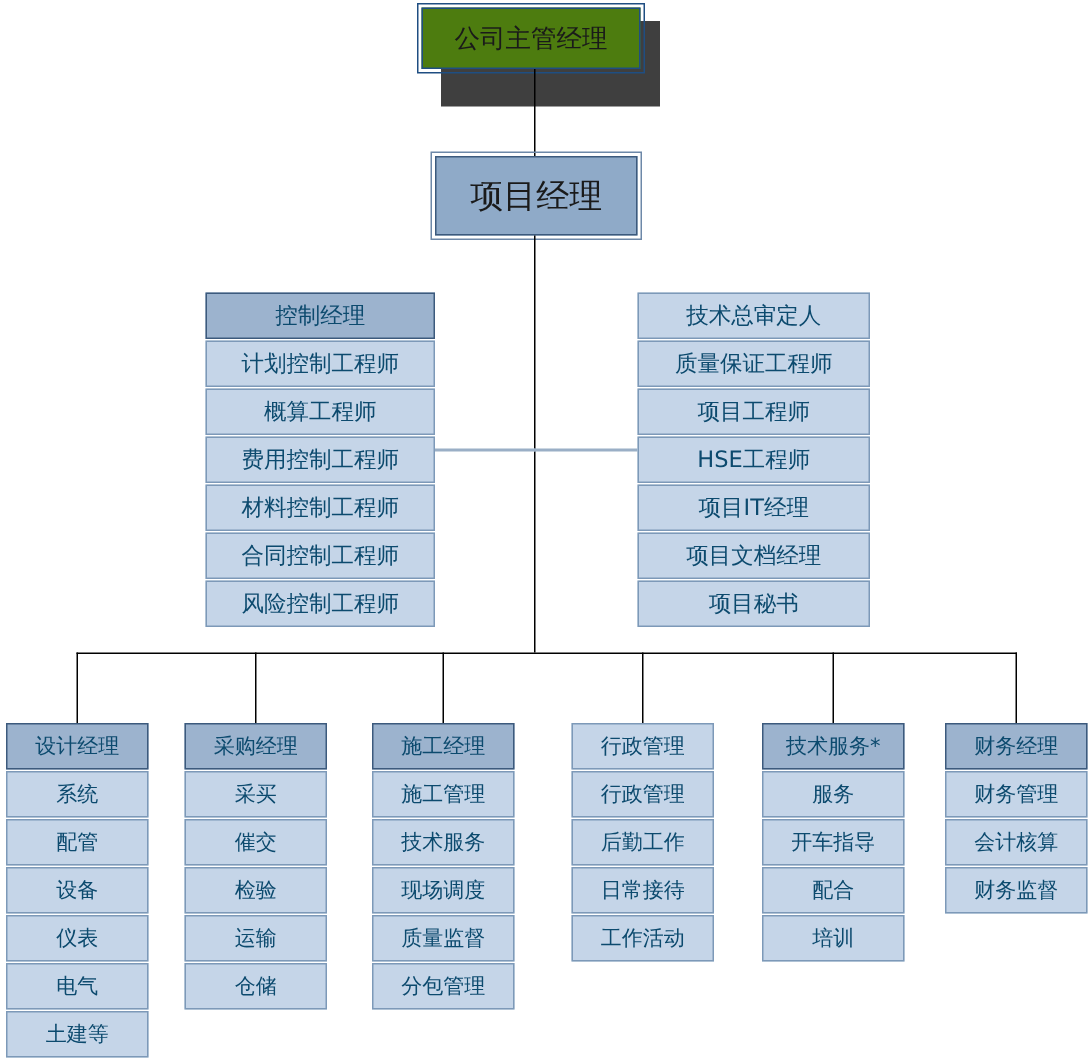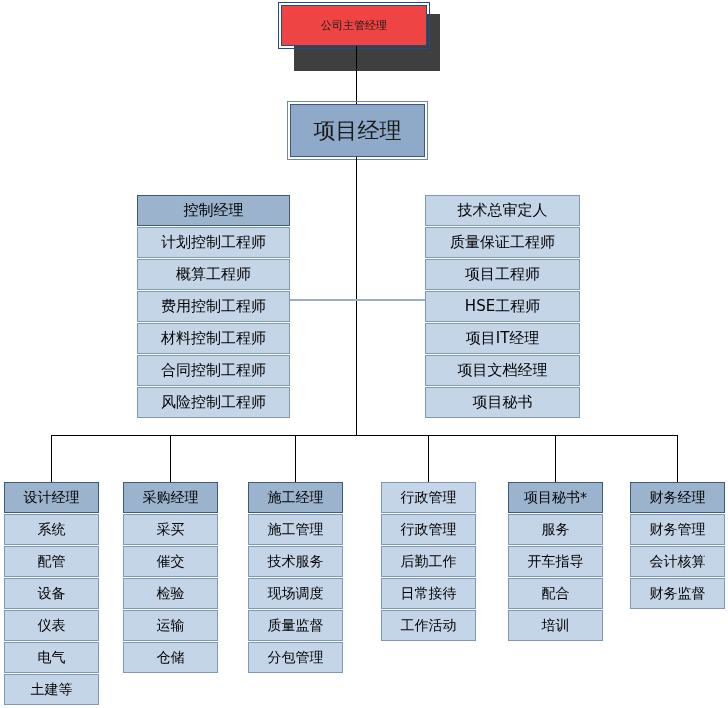--- a/index.html
+++ b/index.html
@@ -22,25 +22,25 @@
   .box{
     position:absolute;
     box-sizing:border-box;
     display:flex;align-items:center;justify-content:center;
     color:#1a1a1a;
     white-space:nowrap;
   }
 
   
   .node-top{
-    background:#ef4444;
+    background:#4d7c0f;
     border:1px solid #1F4E82;
     outline:1px solid #1F4E82;
     outline-offset:2px;
-    font-size:11px;
+    font-size:17px;
   }
   .shadow-top{
     position:absolute;
     background:#3f3f3f;
   }
 
   
   .node-l2{
     background:#8FAAC8;
     border:1px solid #3c5a7d;
@@ -50,21 +50,21 @@
   }
 
   
   .col{position:absolute;}
   .cell{
     box-sizing:border-box;
     width:100%;
     display:flex;align-items:center;justify-content:center;
     background:#C5D5E8;
     border:1px solid #7d99b8;
-    color:#000000;
+    color:#0c4a6e;
     white-space:nowrap;
   }
   .cell + .cell{margin-top:1px;}
   .cell.head{
     background:#9CB3CE;
     border:1px solid #3c5a7d;
   }
 
   
   .col.l3 .cell{height:31px;font-size:15px;}
@@ -147,21 +147,21 @@
 
   <div class="col bt" style="left:381px;top:482px;width:95px;">
     <div class="cell">行政管理</div>
     <div class="cell">行政管理</div>
     <div class="cell">后勤工作</div>
     <div class="cell">日常接待</div>
     <div class="cell">工作活动</div>
   </div>
 
   <div class="col bt" style="left:508px;top:482px;width:95px;">
-    <div class="cell head">项目秘书*</div>
+    <div class="cell head">技术服务*</div>
     <div class="cell">服务</div>
     <div class="cell">开车指导</div>
     <div class="cell">配合</div>
     <div class="cell">培训</div>
   </div>
 
   <div class="col bt" style="left:630px;top:482px;width:95px;">
     <div class="cell head">财务经理</div>
     <div class="cell">财务管理</div>
     <div class="cell">会计核算</div>

